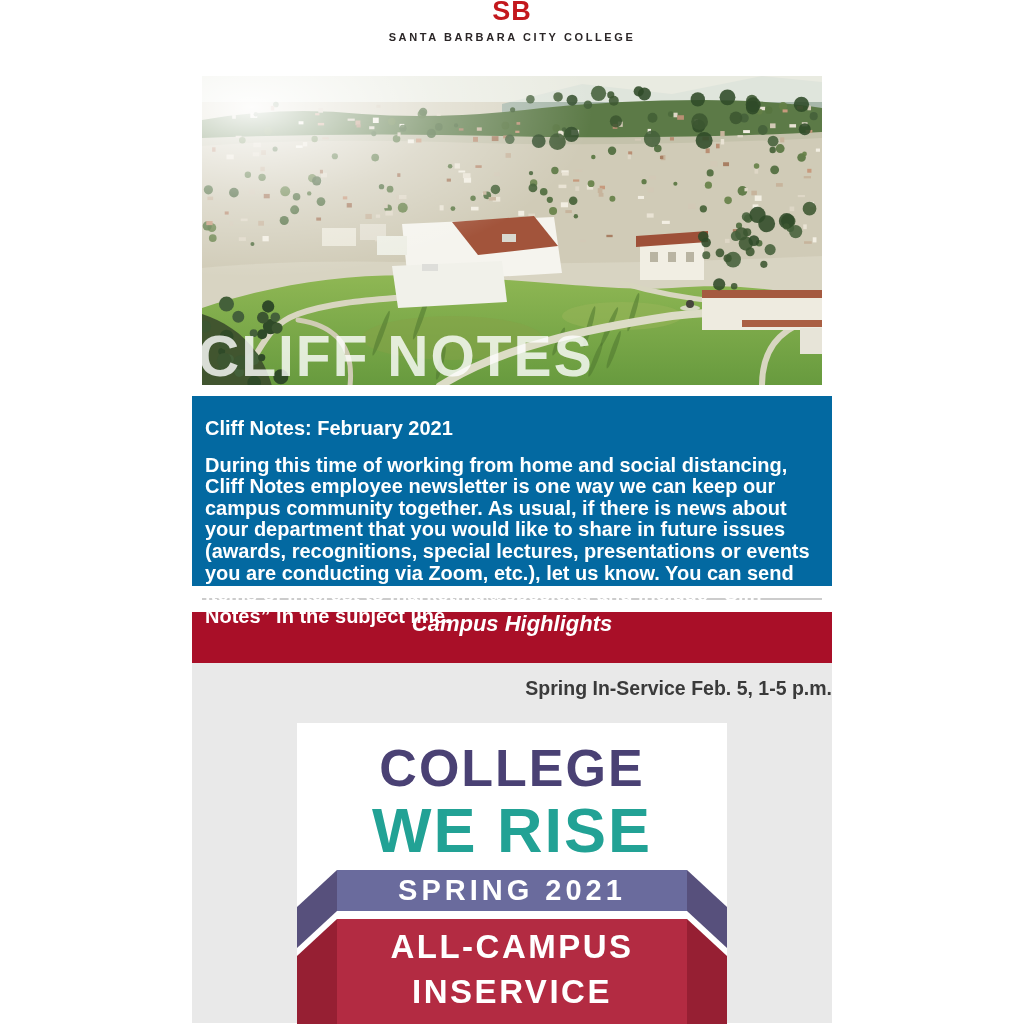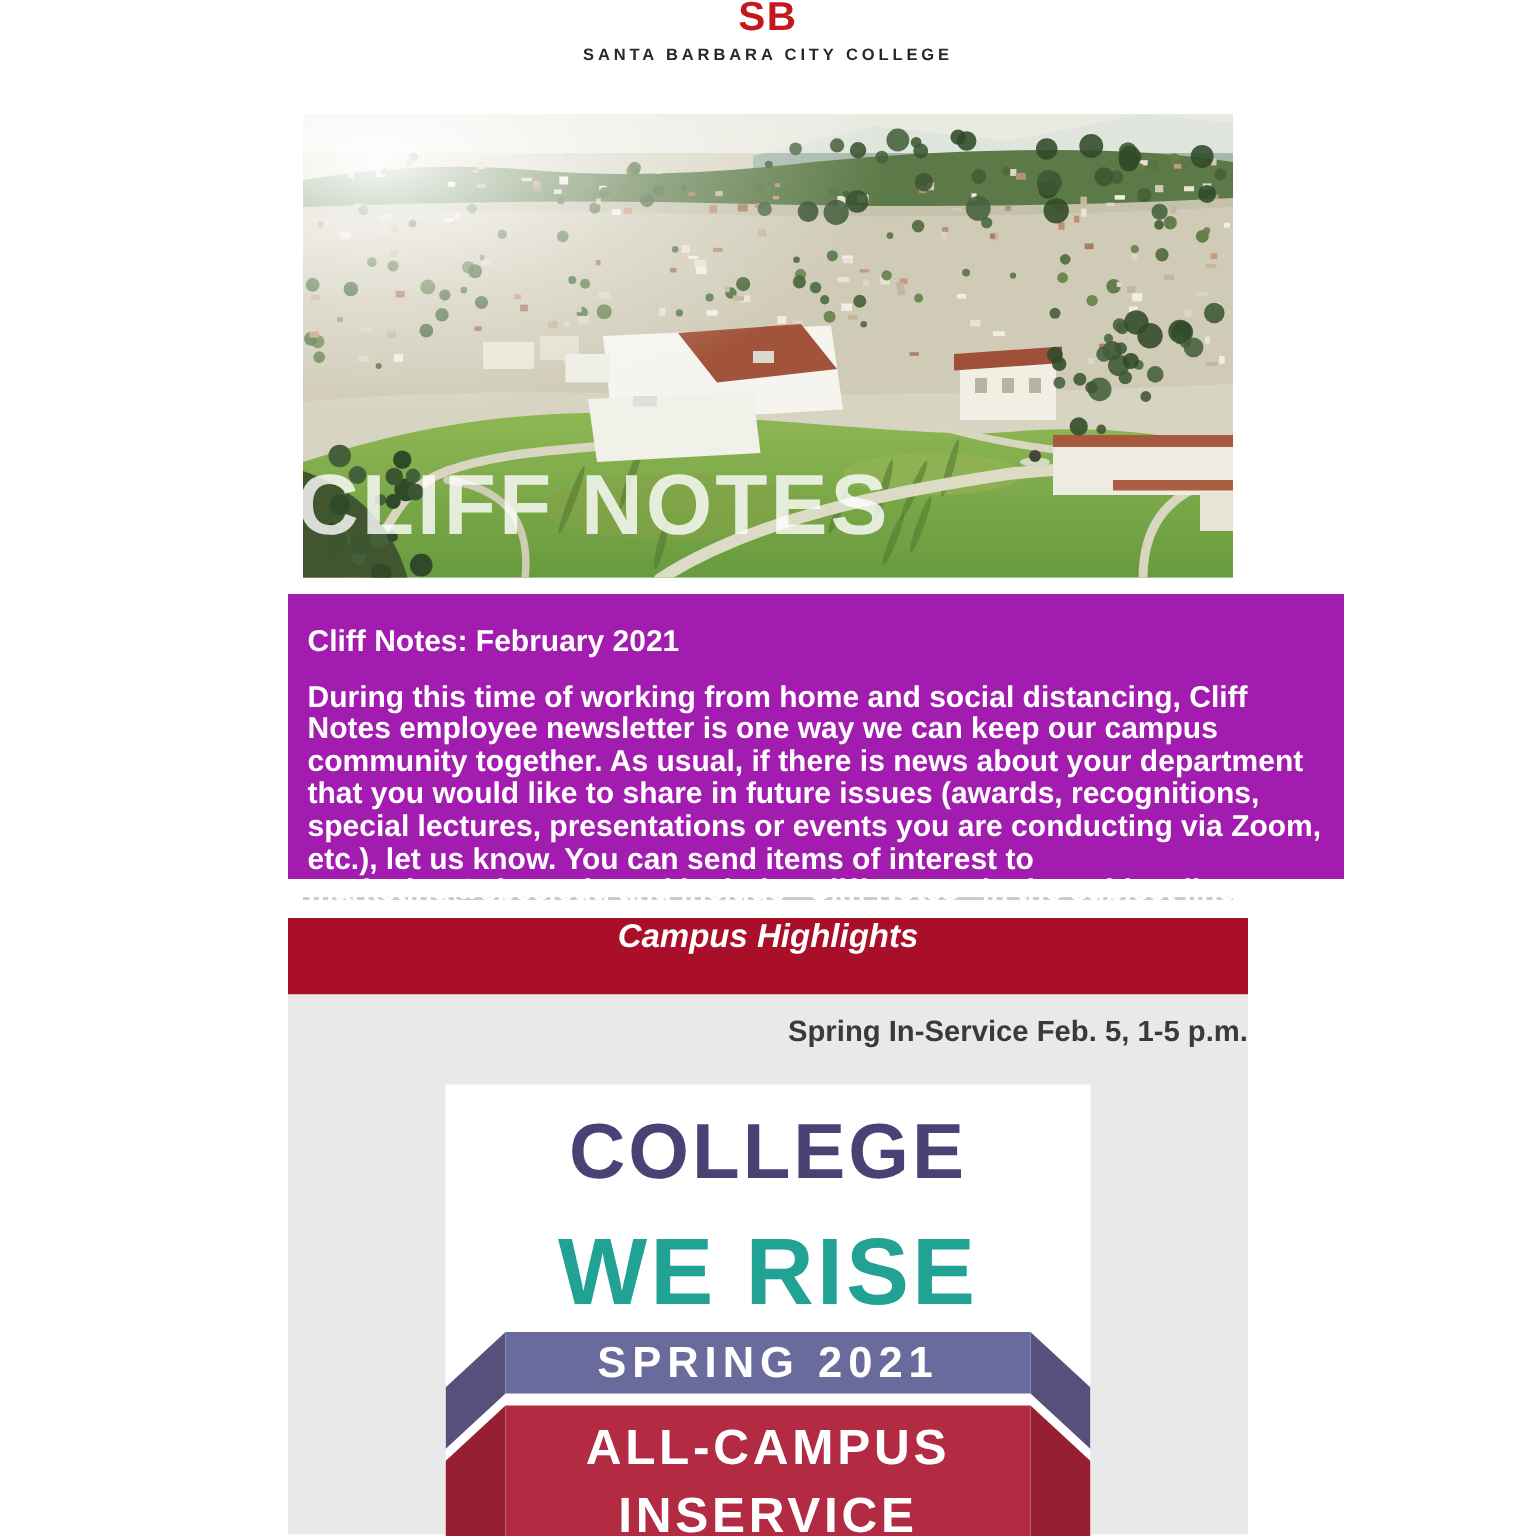--- a/index.html
+++ b/index.html
@@ -12,28 +12,28 @@
   
   .logo-block{text-align:center;}
   .logo-mark{color:#c3181d;font-weight:bold;font-size:27px;line-height:0.84;letter-spacing:1px;}
   .logo-mark div{margin:0;}
   .logo-sub{margin-top:8px;font-size:11px;font-weight:bold;letter-spacing:2.6px;color:#2b2627;}
 
   
   .hero{width:620px;height:309px;margin:33px auto 0;position:relative;overflow:hidden;}
   .hero svg{display:block;}
   .hero-title{
-    position:absolute;left:-4px;bottom:19px;font-size:57px;font-weight:bold;
+    position:absolute;left:-4px;bottom:0;font-size:57px;font-weight:bold;
     color:rgba(255,255,255,0.8);letter-spacing:2px;line-height:1;white-space:nowrap;
   }
 
   
   .intro{
-    width:704px;box-sizing:border-box;height:190px;margin:11px auto 0;
-    background:#a21caf;color:#ffffff;padding:21px 13px 0 13px;
+    width:640px;box-sizing:border-box;height:190px;margin:11px auto 0;
+    background:#0369a1;color:#ffffff;padding:21px 13px 0 13px;
   }
   .intro h1{margin:0 0 15px 0;font-size:20px;font-weight:bold;}
   .intro p{margin:0;font-size:20px;line-height:21.6px;font-weight:bold;}
 
   
   .divider{width:620px;margin:12px auto;border:0;border-top:2px solid #cccccc;}
 
   
   .banner{
     width:640px;height:51px;box-sizing:border-box;background:#a90f28;color:#ffffff;
@@ -41,21 +41,21 @@
     font-style:italic;font-weight:bold;font-size:22px;padding-bottom:27px;
   }
 
   
   .gray{width:640px;background:#e9e9e9;padding-top:14px;height:360px;box-sizing:border-box;}
   .inservice-h{margin:0;text-align:right;font-size:19.5px;font-weight:bold;color:#3a3a3a;}
 
   
   .poster{width:430px;margin:23px auto 0;background:#ffffff;padding-top:19px;}
   .poster-t1{text-align:center;font-size:52px;font-weight:bold;color:#4a4174;letter-spacing:2px;line-height:1;}
-  .poster-t2{text-align:center;font-size:63px;font-weight:bold;color:#22a295;letter-spacing:2px;line-height:1;margin-top:23px;}
+  .poster-t2{text-align:center;font-size:63px;font-weight:bold;color:#22a295;letter-spacing:2px;line-height:1;margin-top:5px;}
   .ribbons{display:block;margin-top:8px;}
   .ribbons text{font-family:"Liberation Sans", sans-serif;font-weight:bold;fill:#ffffff;text-anchor:middle;}
 </style>
 </head>
 <body>
 
 <div class="email">
 
   <div class="logo-block">
     <div class="logo-mark">

